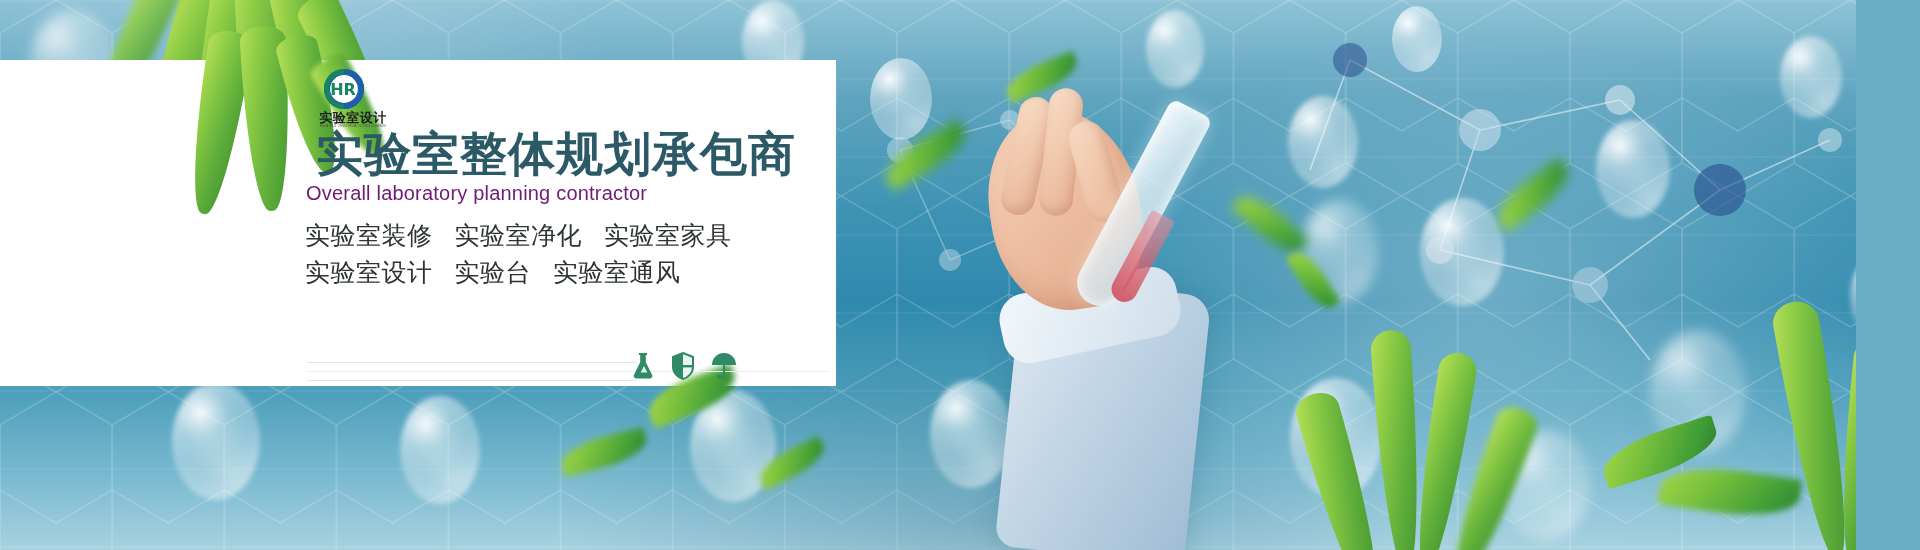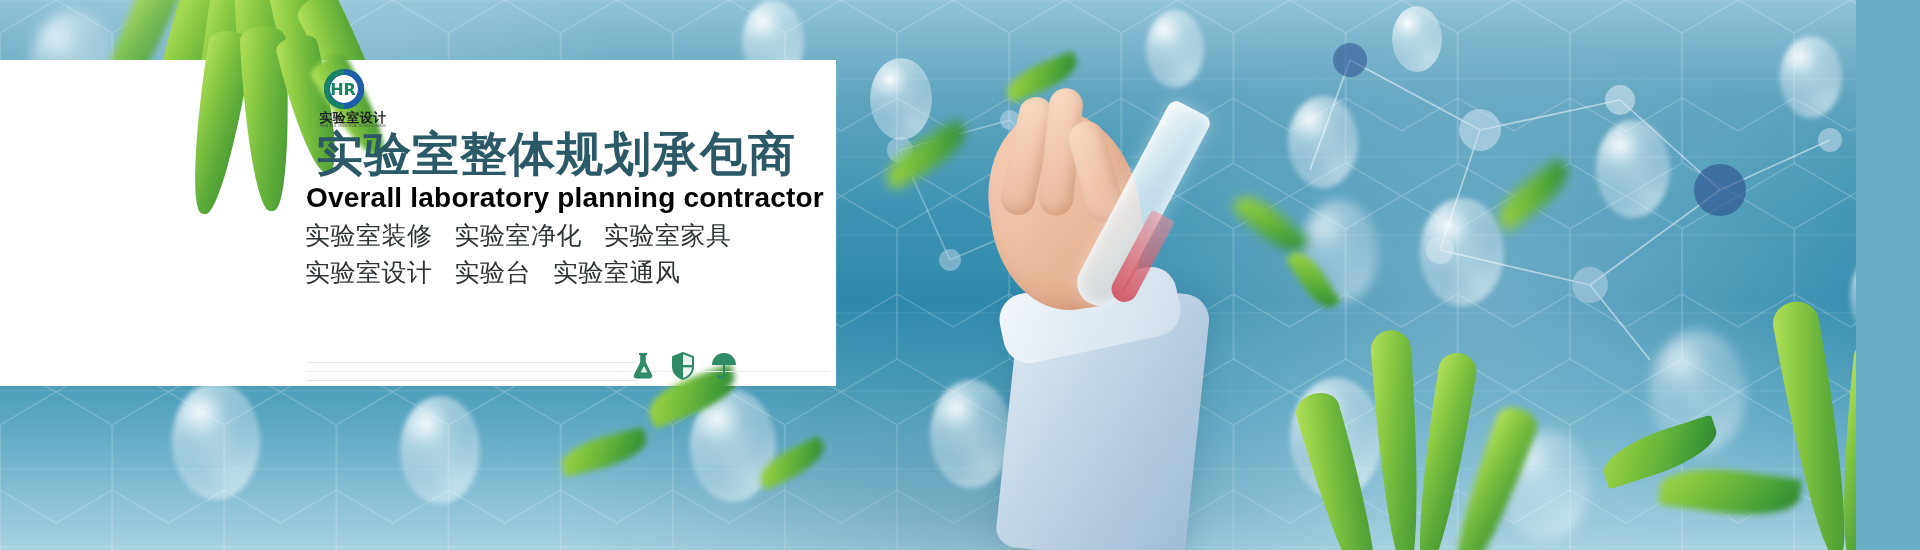--- a/index.html
+++ b/index.html
@@ -123,22 +123,22 @@
 
   
   .title{
     position:absolute;left:316px;top:130px;
     font-size:47px;line-height:1;font-weight:700;color:#2b5a66;
     letter-spacing:1px;white-space:nowrap;
     font-family:"DejaVu Sans","Liberation Sans",sans-serif;
   }
   .subtitle{
     position:absolute;left:306px;top:182px;
-    font-size:28px;color:#000000;letter-spacing:.2px;white-space:nowrap;
-    font-weight:700;
+    font-size:20px;color:#701a75;letter-spacing:.2px;white-space:nowrap;
+    font-weight:400;
   }
   .svc{
     position:absolute;left:305px;
     font-size:25px;color:#2e3436;letter-spacing:.5px;white-space:nowrap;
     font-family:"DejaVu Sans","Liberation Sans",sans-serif;
   }
   .svc.l1{top:219px;}
   .svc.l2{top:256px;}
   .svc .gap{display:inline-block;width:22px;}
 

